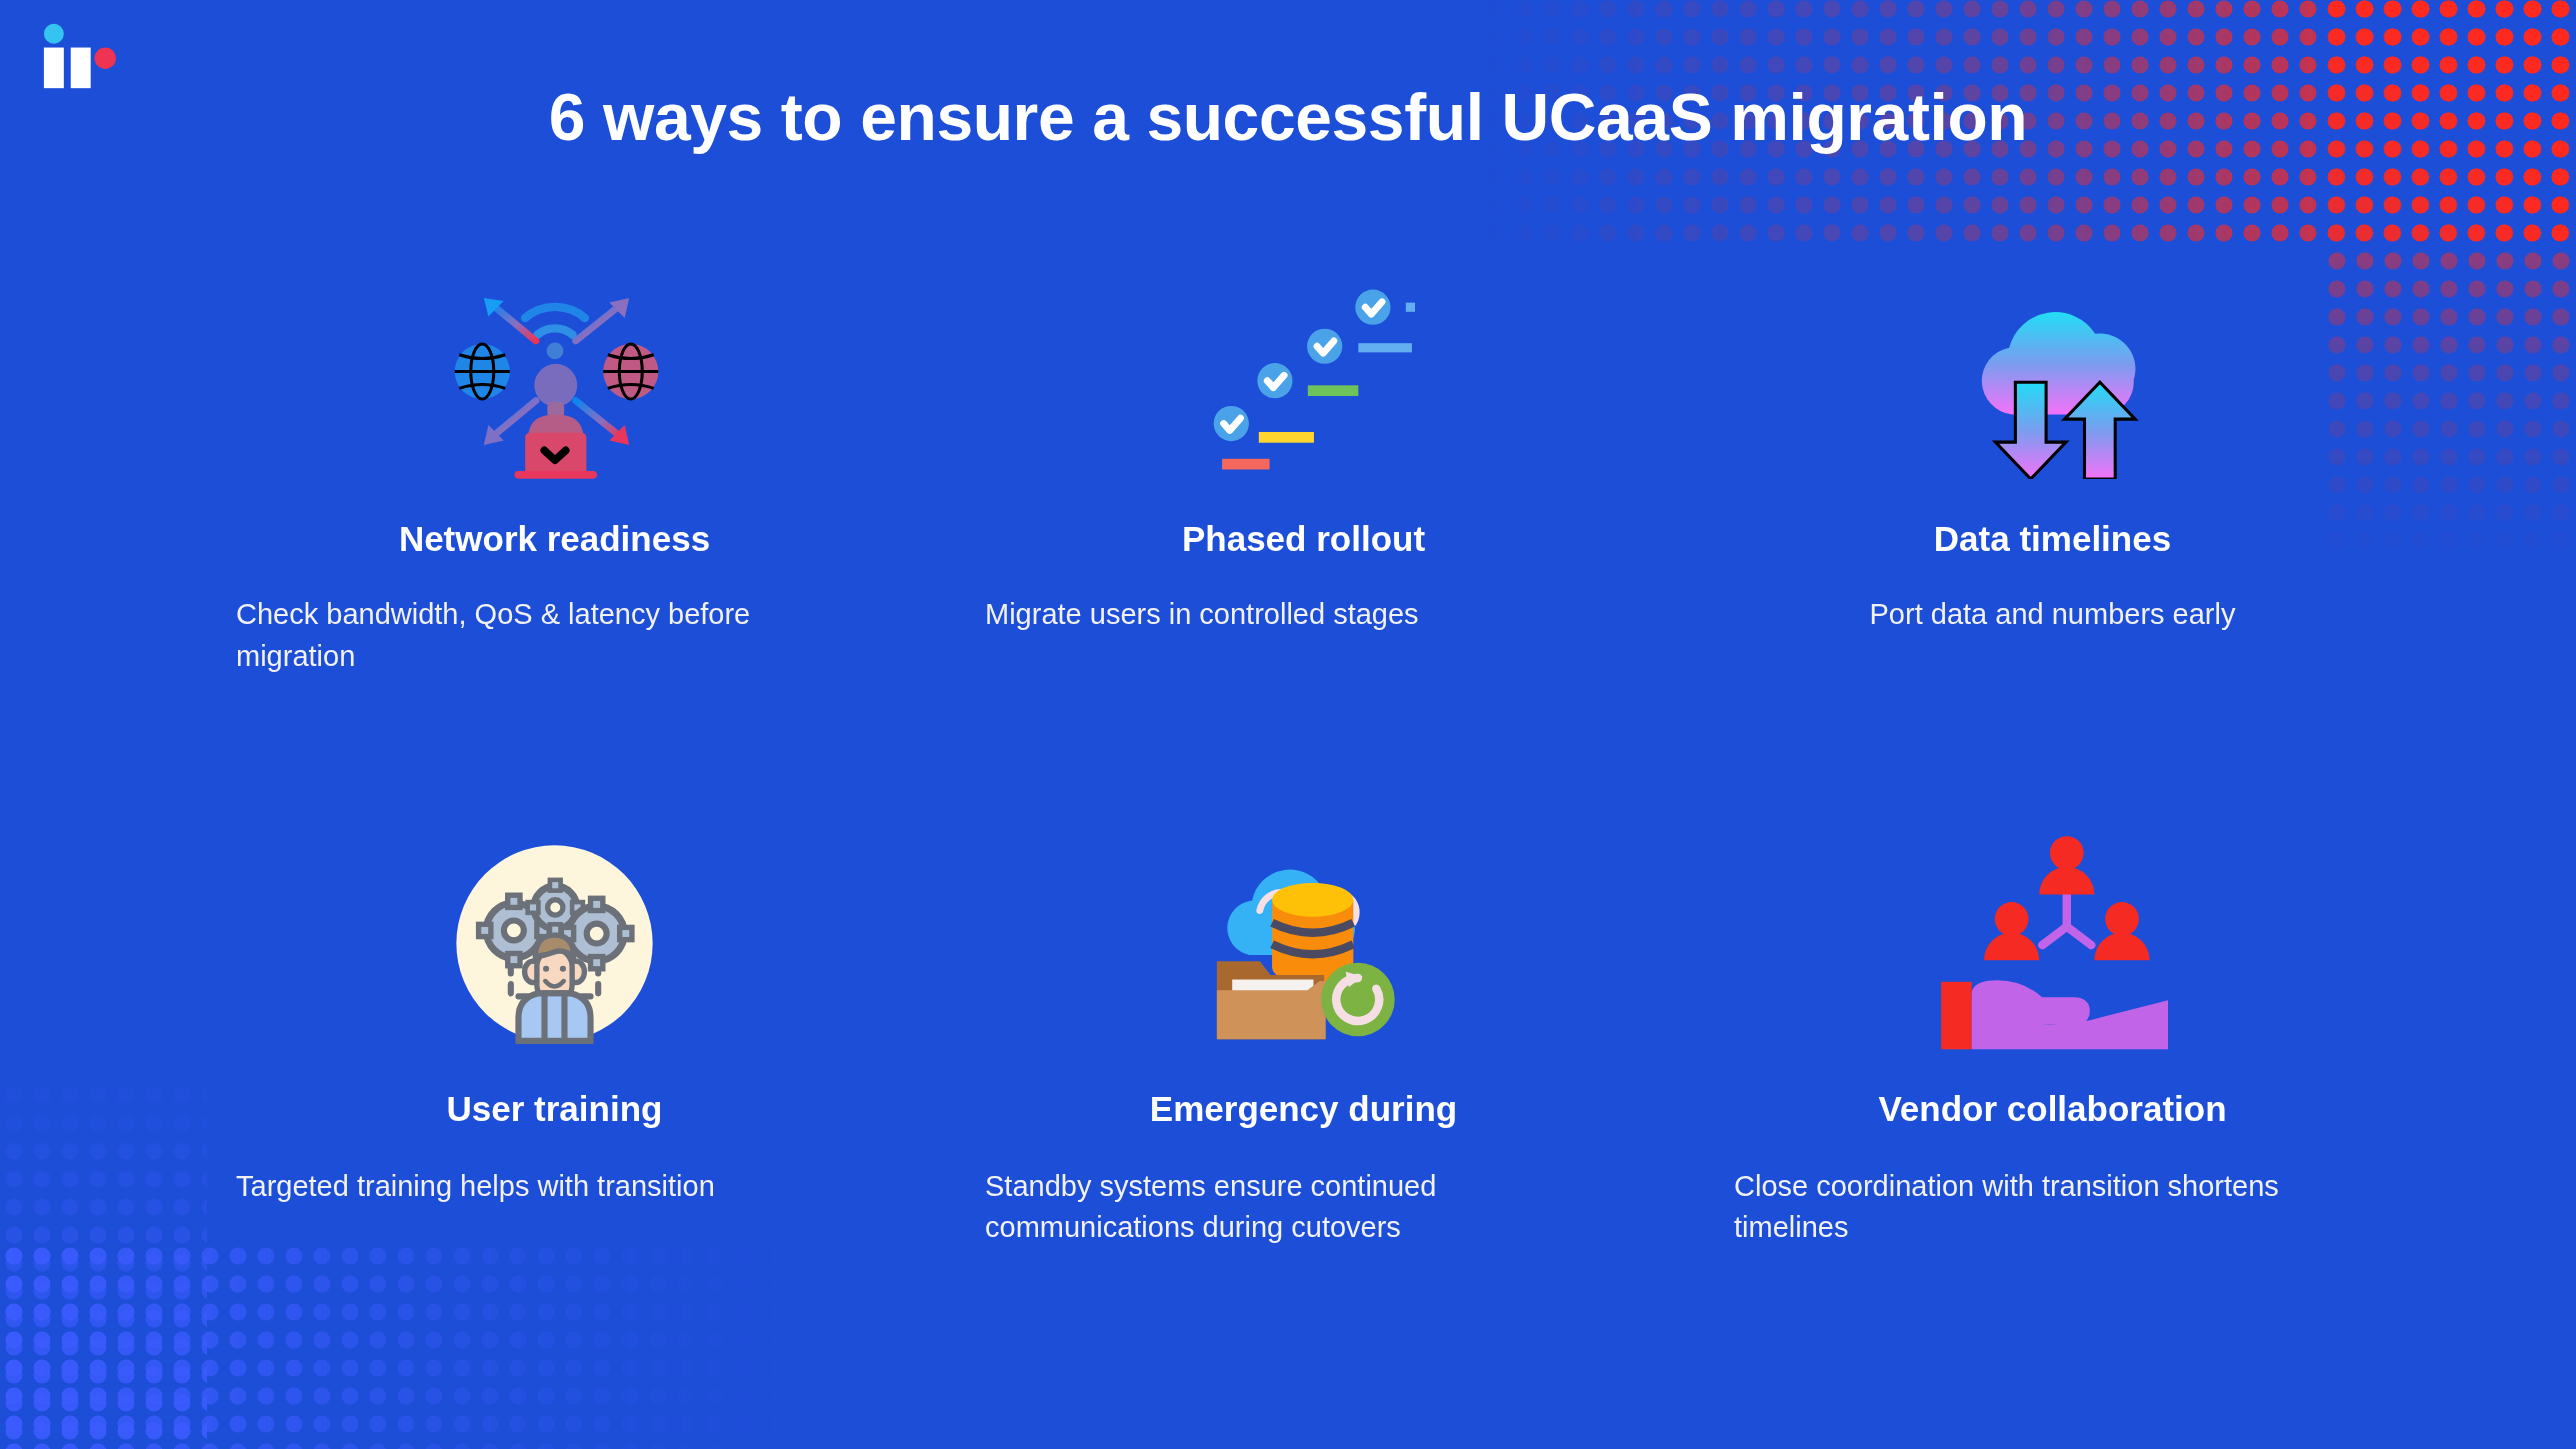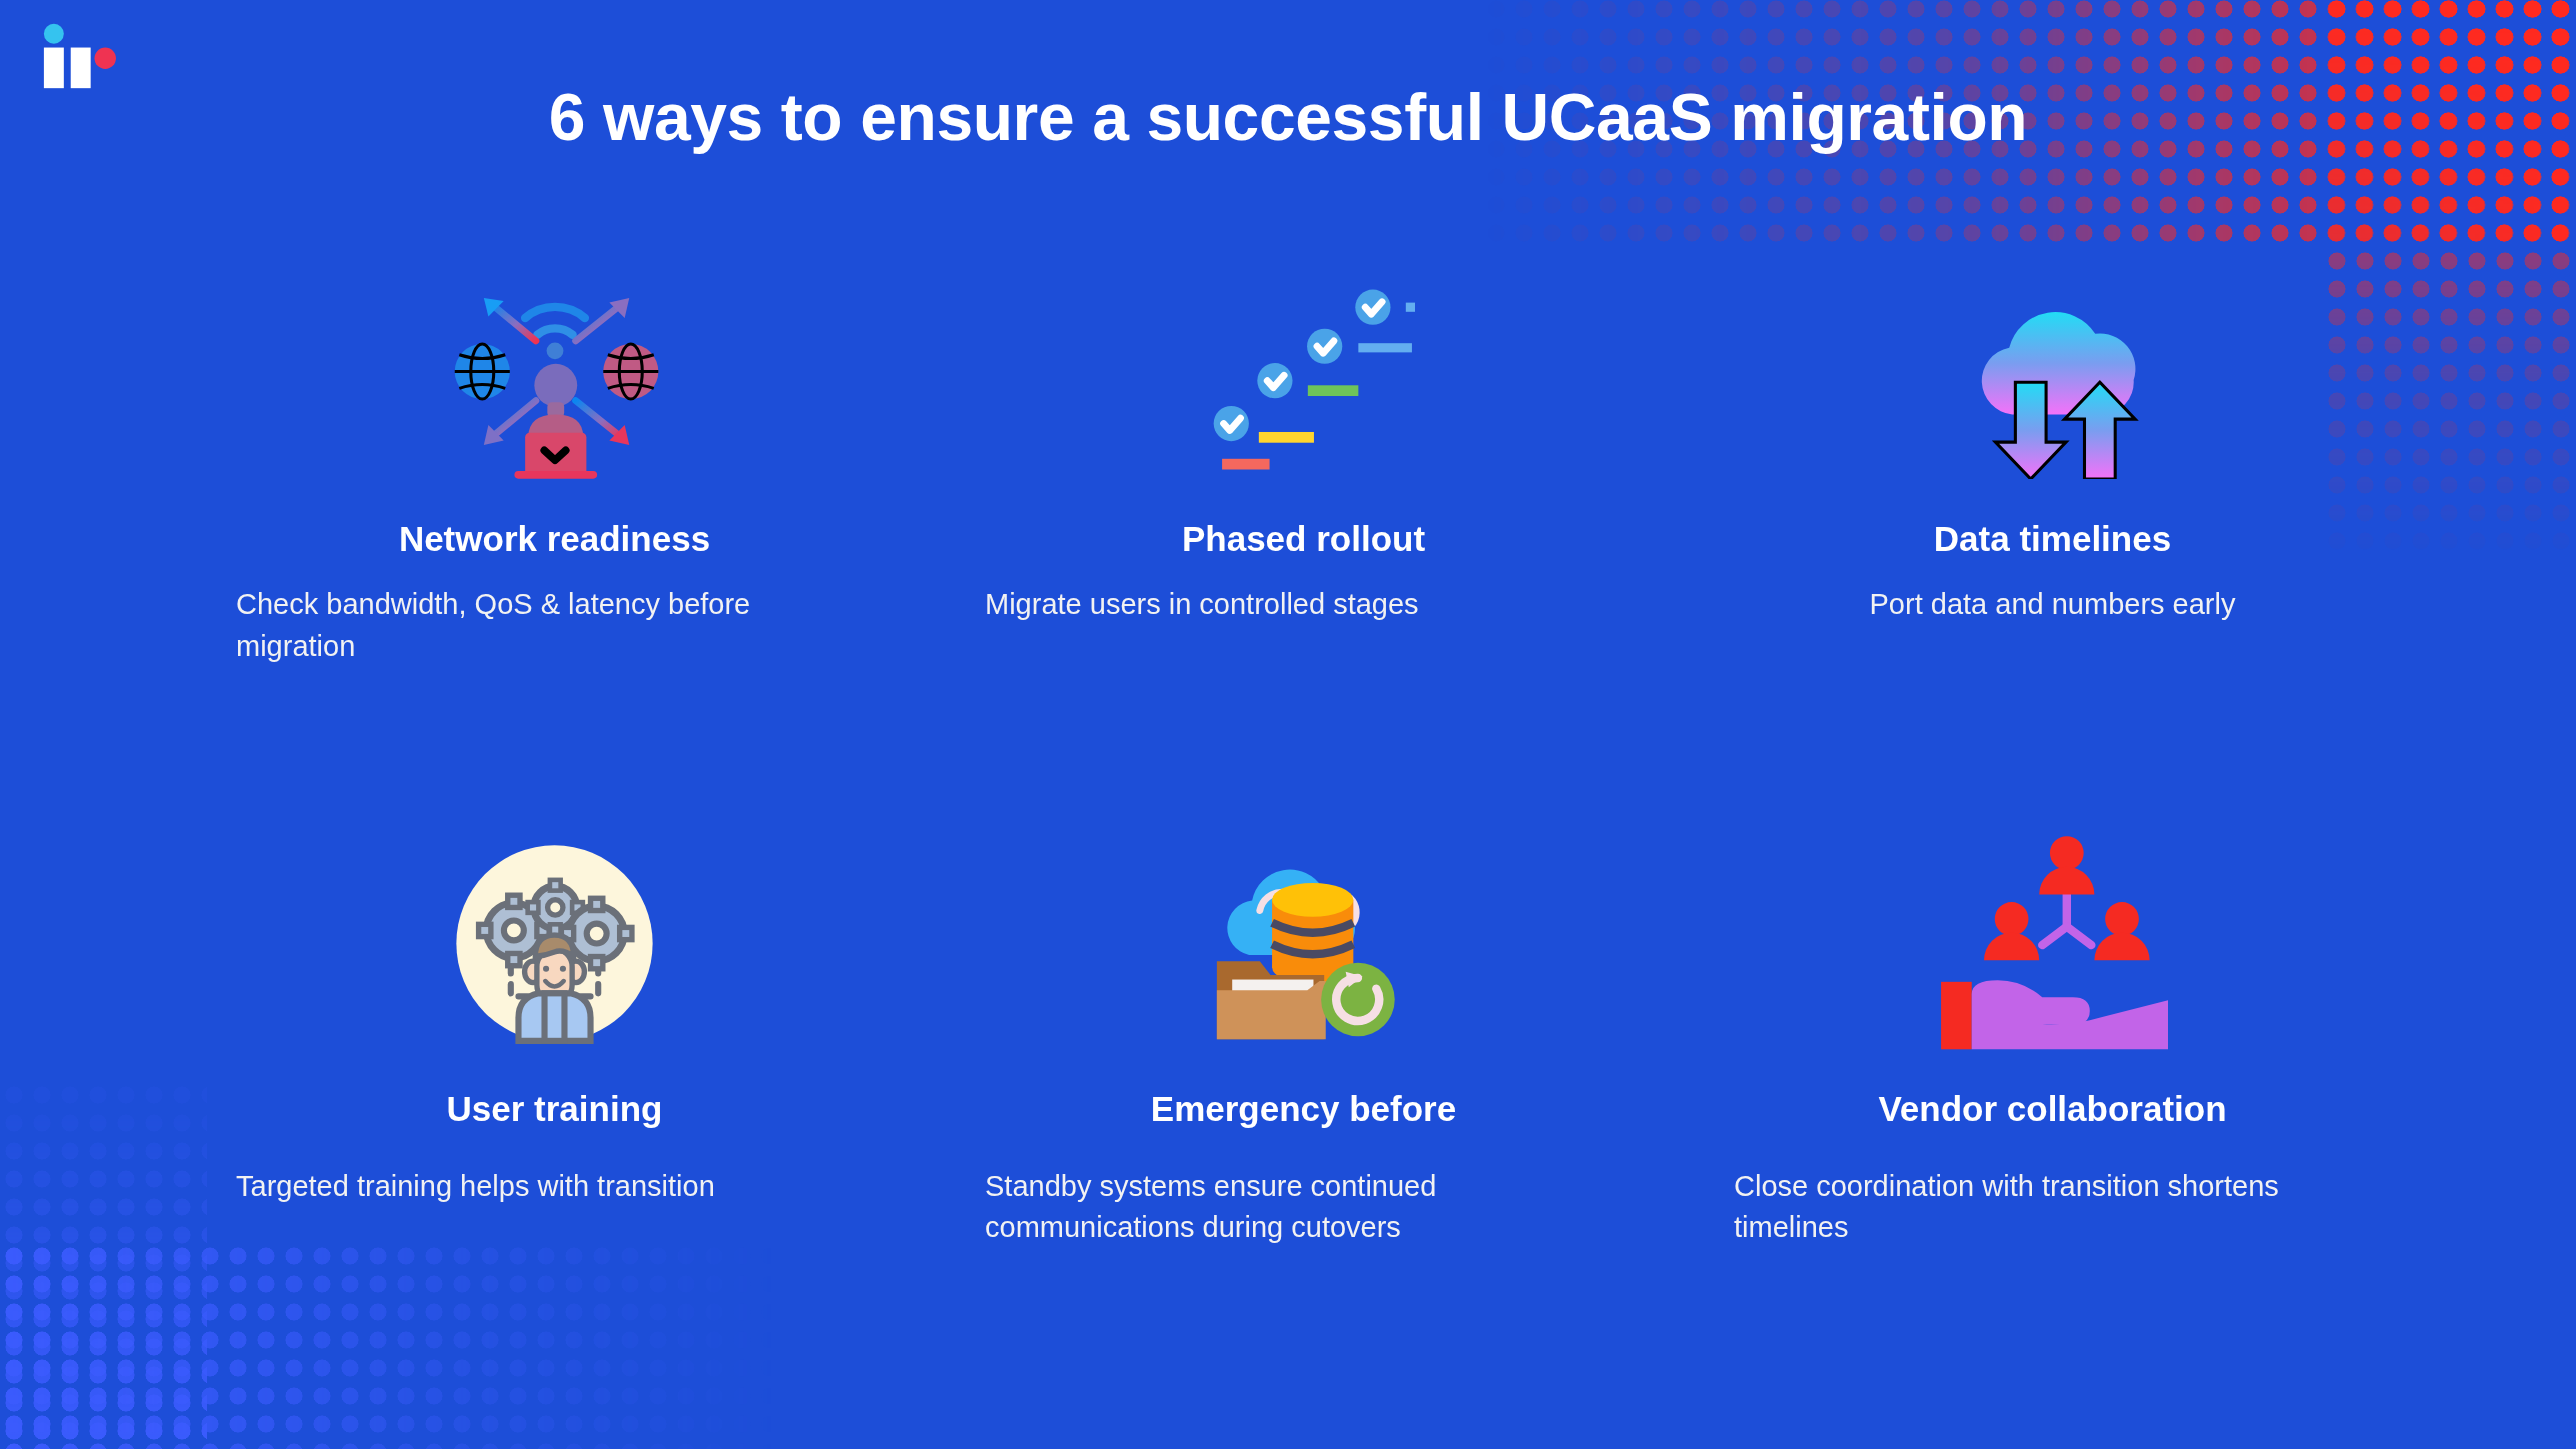--- a/index.html
+++ b/index.html
@@ -91,21 +91,21 @@
     font-size:35px;
     font-weight:700;
     margin-top:21.5px;
     line-height:1.1;
   }
   .card-desc {
     color:#f2f2f2;
     font-size:29px;
     font-weight:400;
     line-height:1.44;
-    margin-top:26px;
+    margin-top:36px;
     padding:0 44px;
   }
   .desc-center { text-align:center; padding:0 31px; }
 
   
   .row2 .card-title { margin-top:32px; }
   .row2 .card-desc  { margin-top:37px; }
 </style>
 </head>
 <body>
@@ -313,21 +313,21 @@
             <path d="M22 196 h118 l16 -12 h8 v76 h-142 z" fill="#cf9259"></path>
           </g>
 
           <g>
             <circle cx="206" cy="208" r="48" fill="#7cb342"></circle>
             <path d="M206 180 a28 28 0 1 0 24 14" fill="none" stroke="#f6dfe4" stroke-width="11" stroke-linecap="round"></path>
             <polygon points="190,172 212,178 194,192" fill="#f6dfe4"></polygon>
           </g>
         </svg>
       </div>
-      <div class="card-title">Emergency before</div>
+      <div class="card-title">Emergency during</div>
       <div class="card-desc">Standby systems ensure continued communications during cutovers</div>
     </div>
 
     <div class="card row2">
       <div class="icon-wrap">
         <svg width="230" height="215" viewBox="0 0 300 280">
 
           <path d="M168 70 v48" fill="none" stroke="#c264e8" stroke-width="11" stroke-linecap="round"></path>
           <path d="M168 118 l-32 24" fill="none" stroke="#c264e8" stroke-width="11" stroke-linecap="round"></path>
           <path d="M168 118 l32 24" fill="none" stroke="#c264e8" stroke-width="11" stroke-linecap="round"></path>

